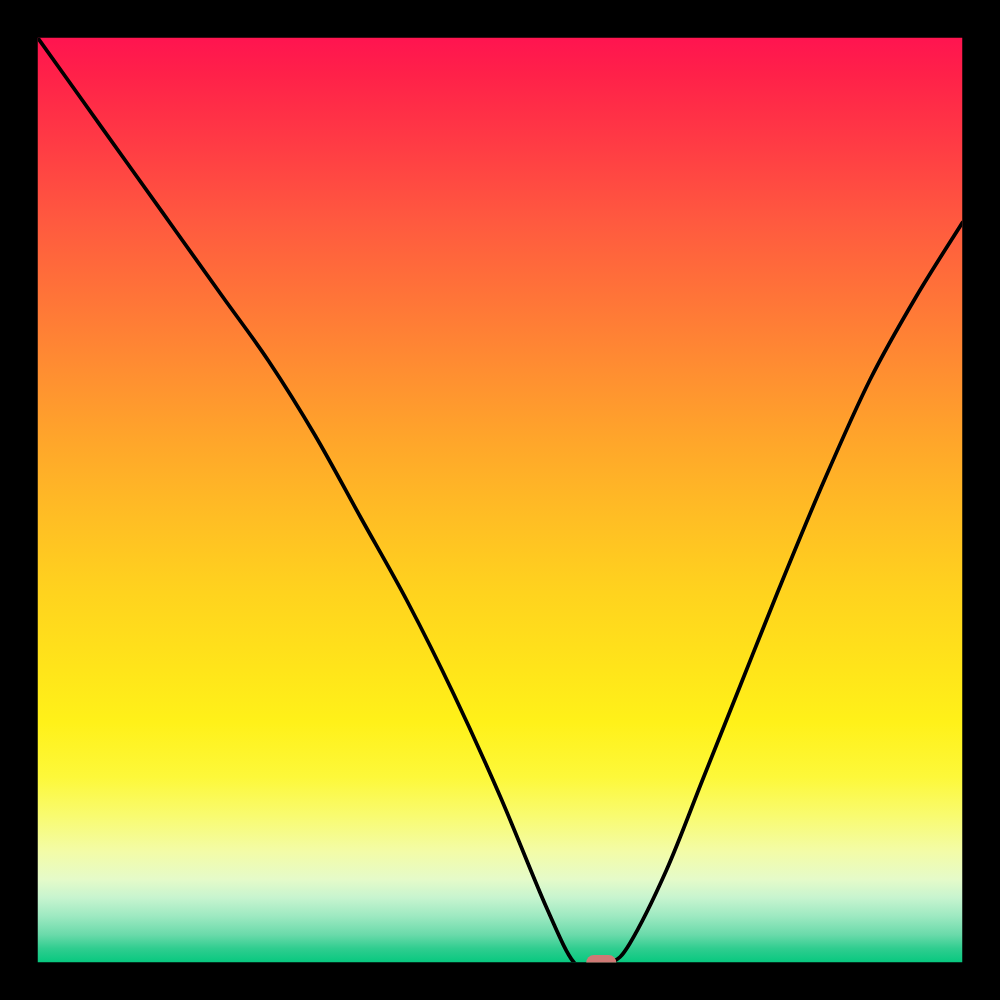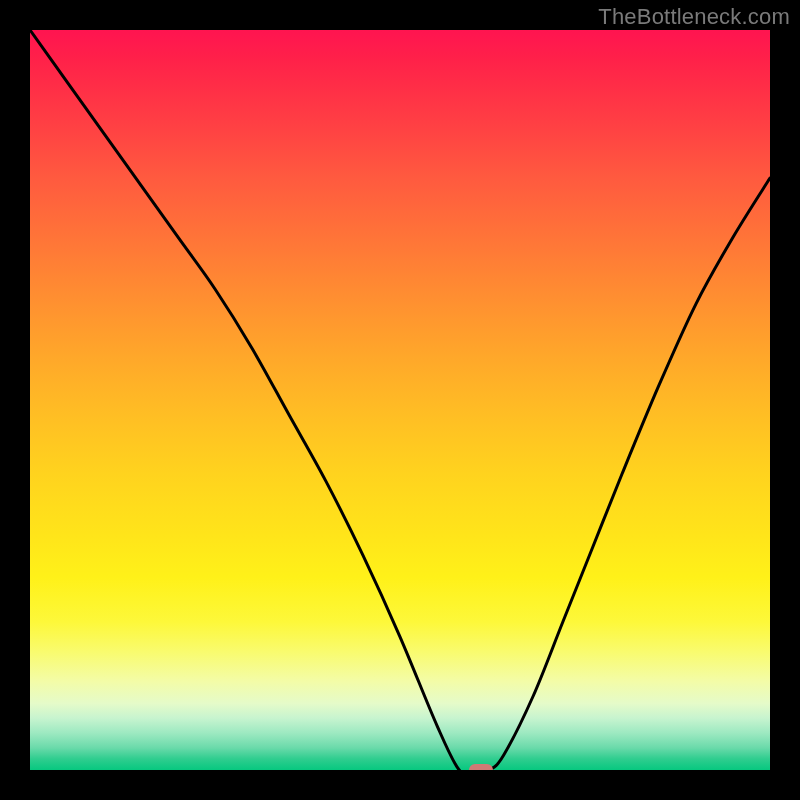--- a/index.html
+++ b/index.html
@@ -75,21 +75,20 @@
     background: #cf7a75;
     border-radius: 6px;
     transform: translate(-50%, -50%);
     z-index: 5;
   }
 </style>
 </head>
 <body>
 
 <div class="frame">
-  <div class="watermark">TheBottleneck.com</div>
 
   <div class="plot-area">
     <div class="gradient"></div>
     <svg class="curve" viewBox="0 0 740 740" preserveAspectRatio="none">
       <path fill="none" stroke="#000" stroke-width="3" stroke-linecap="round" d="M 0 0 C 6.166666666666667 8.633333333333326, 24.666666666666664 34.53333333333329, 37 51.799999999999955 C 49.333333333333336 69.06666666666662, 61.666666666666664 86.33333333333336, 74 103.60000000000002 C 86.33333333333333 120.86666666666669, 98.66666666666667 138.1333333333333, 111 155.39999999999998 C 123.33333333333333 172.66666666666666, 135.66666666666666 189.93333333333337, 148 207.20000000000005 C 160.33333333333334 224.46666666666673, 172.66666666666666 240.5, 185 259 C 197.33333333333334 277.5, 209.66666666666666 297.23333333333335, 222 318.20000000000005 C 234.33333333333334 339.16666666666674, 246.66666666666666 362.6, 259 384.8 C 271.3333333333333 407, 283.6666666666667 427.96666666666664, 296 451.4 C 308.3333333333333 474.8333333333333, 320.6666666666667 499.5, 333 525.4 C 345.3333333333333 551.3, 357.66666666666663 578.4333333333333, 370 606.8 C 382.33333333333337 635.1666666666666, 397.1333333333334 673.4, 407.00000000000006 695.6 C 416.86666666666673 717.8000000000001, 423.0333333333333 732.6, 429.2 740 C 435.3666666666667 747.4, 439.06666666666666 740, 444 740 C 448.93333333333334 740, 453.8666666666667 742.4666666666667, 458.8 740 C 463.73333333333335 737.5333333333333, 466.20000000000005 737.5333333333334, 473.6 725.2 C 481 712.8666666666667, 493.33333333333337 688.2, 503.20000000000005 666 C 513.0666666666667 643.8, 522.9333333333333 616.6666666666666, 532.8 592 C 542.6666666666666 567.3333333333334, 552.5333333333333 542.6666666666666, 562.4 518 C 572.2666666666667 493.3333333333333, 580.9 471.1333333333333, 592 444 C 603.1 416.8666666666667, 616.6666666666666 383.56666666666666, 629 355.2 C 641.3333333333334 326.8333333333333, 653.6666666666666 298.4666666666667, 666 273.8 C 678.3333333333334 249.13333333333335, 690.6666666666666 228.1666666666667, 703 207.20000000000005 C 715.3333333333334 186.23333333333338, 733.8333333333334 157.86666666666667, 740 148"></path>
     </svg>
     <div class="marker" style="left: 451.4px; top: 740px;"></div>
   </div>
 </div>
 

